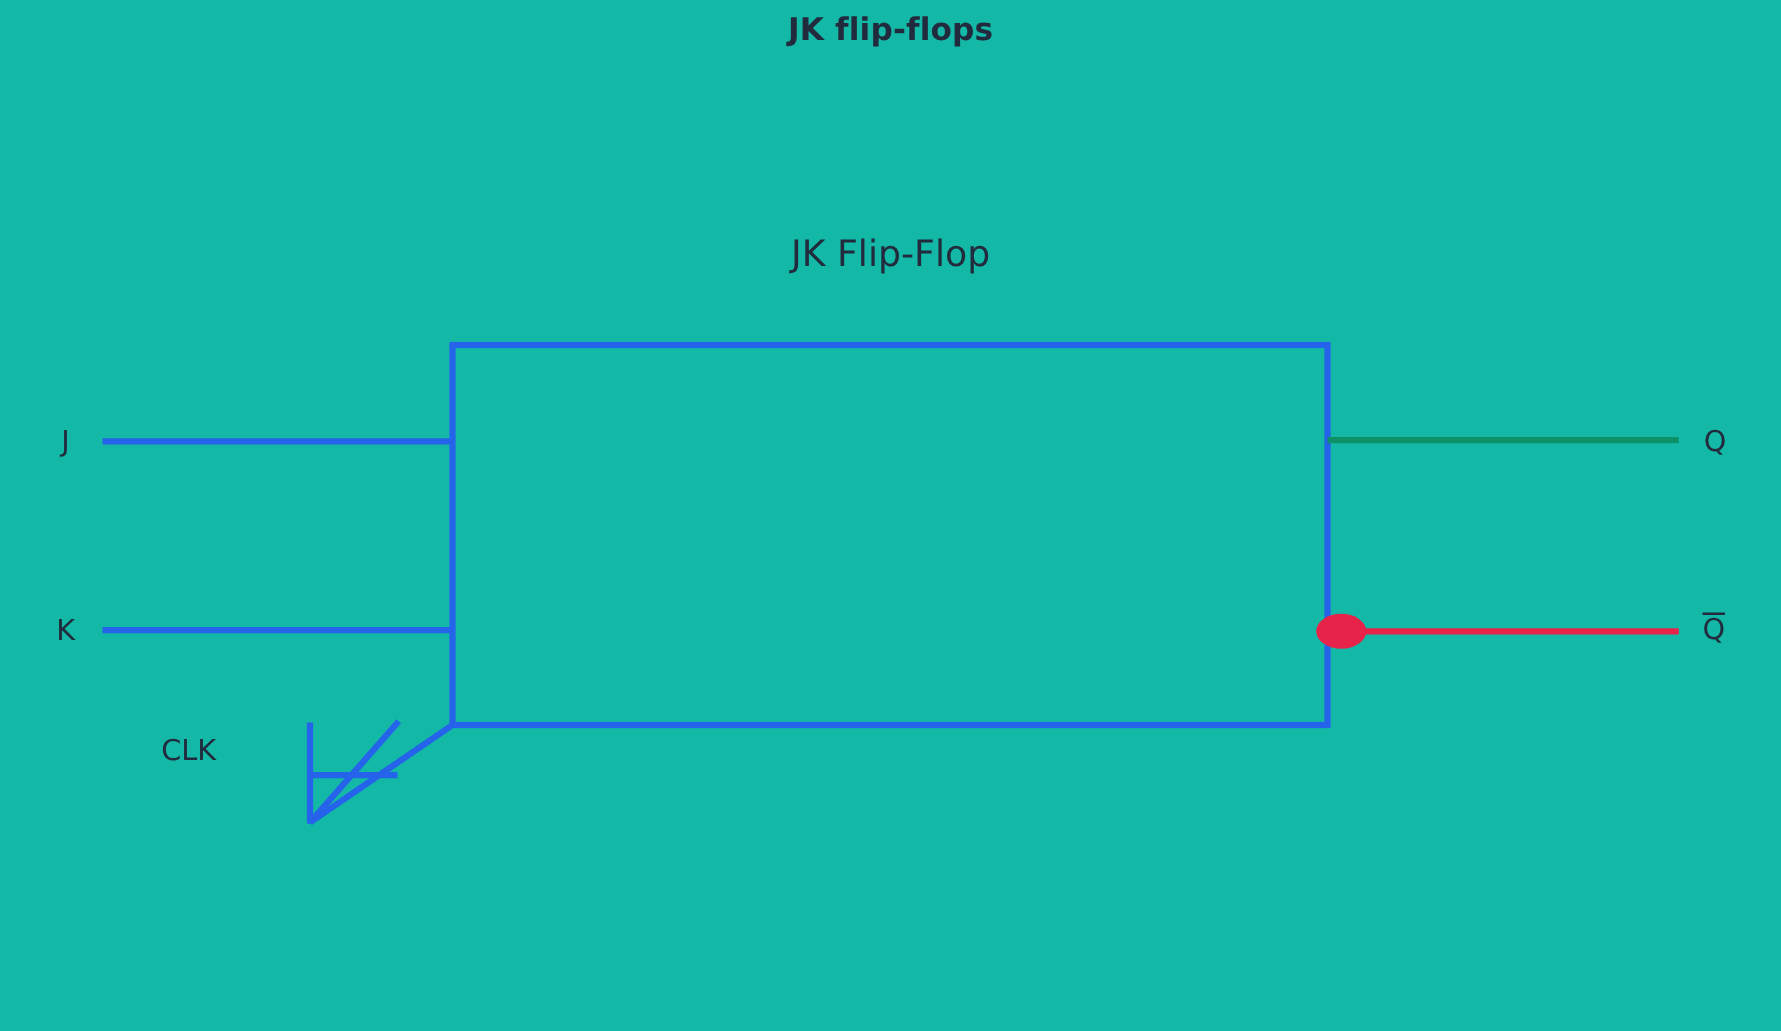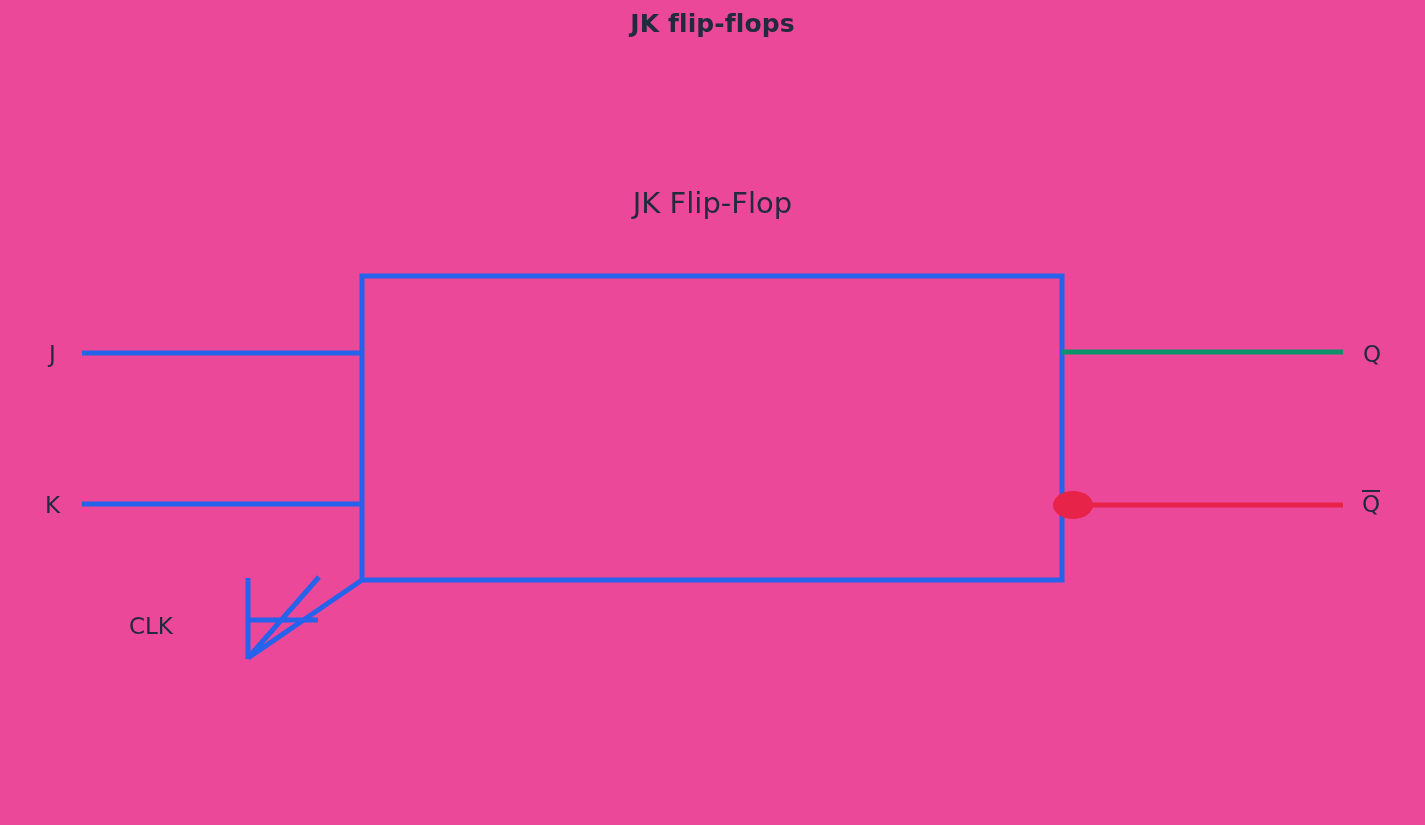--- a/index.html
+++ b/index.html
@@ -13,21 +13,21 @@
     height: 825px;
     font-family: "DejaVu Sans", "Liberation Sans", sans-serif;
     color: #222b3d;
     overflow: hidden;
     position: relative;
   }
   #stage {
     position: relative;
     width: 1425px;
     height: 825px;
-    background: #ec4899;
+    background: #14b8a6;
   }
   .page-title {
     position: absolute;
     left: 0;
     top: 9px;
     width: 1425px;
     text-align: center;
     font-size: 25px;
     font-weight: bold;
     color: #222b3d;
@@ -58,21 +58,21 @@
     white-space: nowrap;
   }
   .port-label .overline {
     display: inline-block;
     border-top: 2px solid #222b3d;
     padding-top: 0px;
     line-height: 1.05;
   }
   #label-j  { left: 49px;  top: 341px; }
   #label-k  { left: 45px;  top: 492px; }
-  #label-clk{ left: 129px; top: 613px; }
+  #label-clk{ left: 129px; top: 588px; }
   #label-q  { left: 1363px; top: 341px; }
   #label-qbar { left: 1362px; top: 490px; }
 </style>
 </head>
 <body>
 
 <div id="stage">
 
   <div class="page-title">JK flip-flops</div>
 

